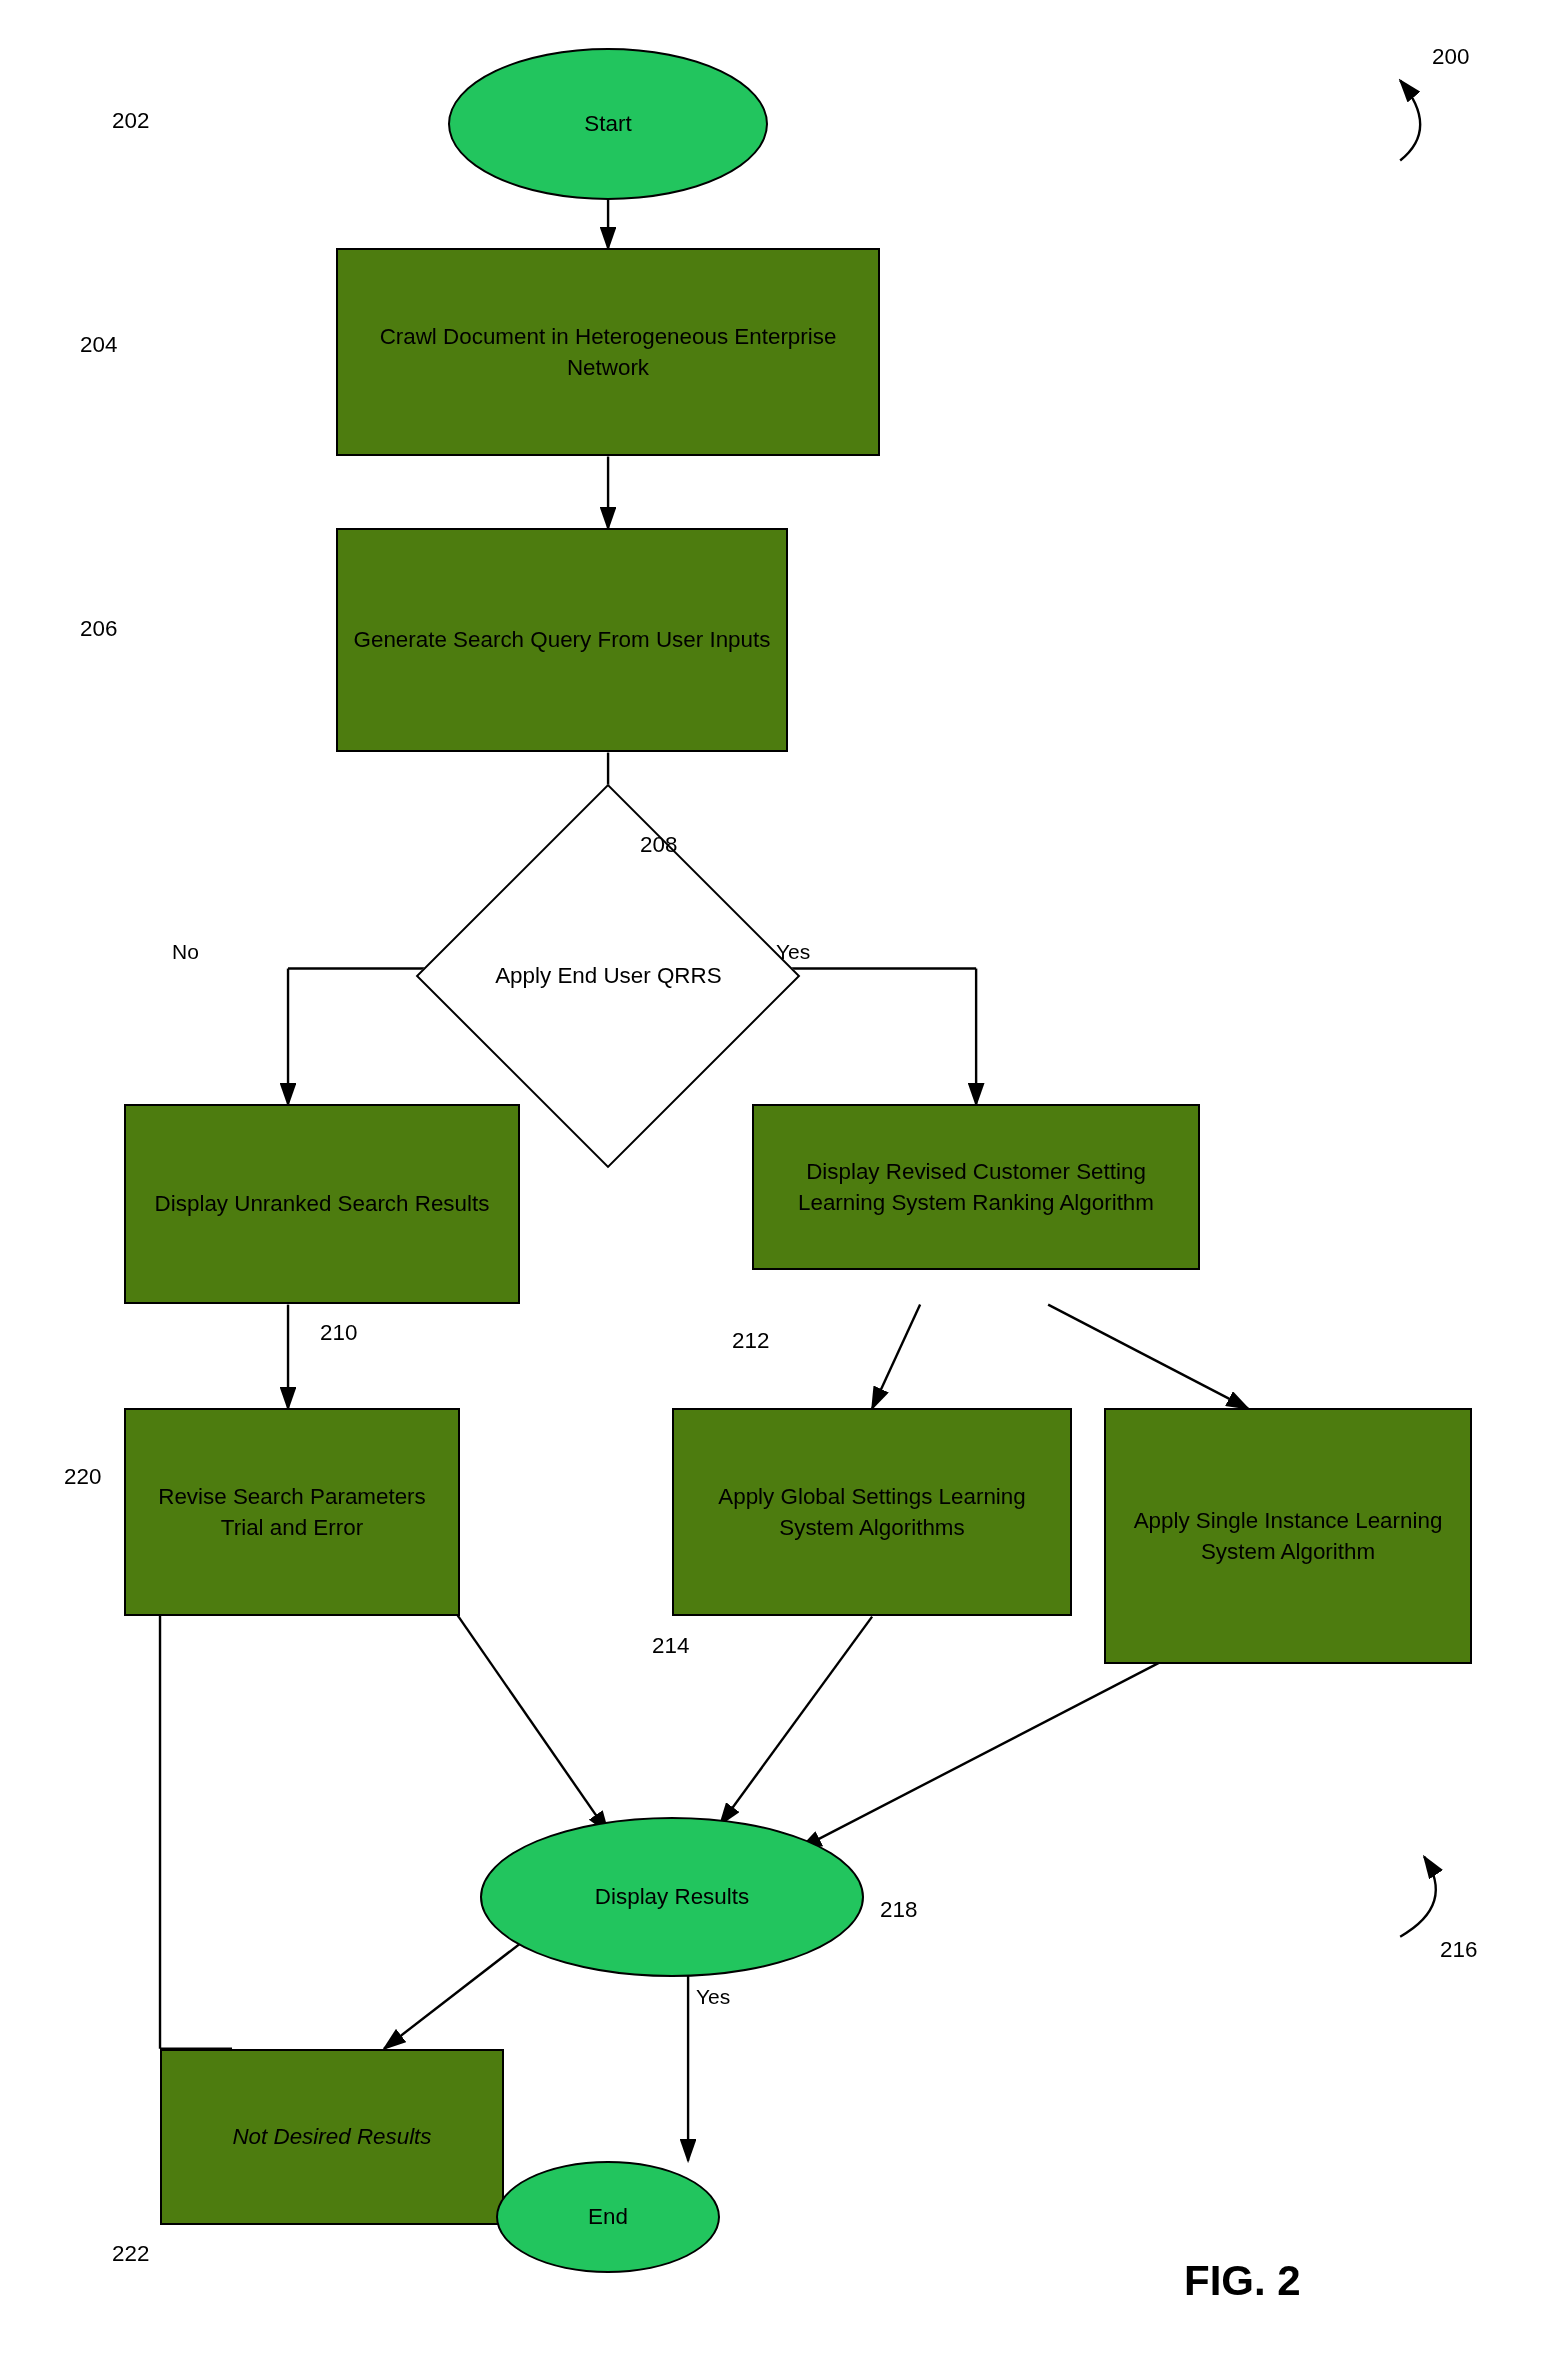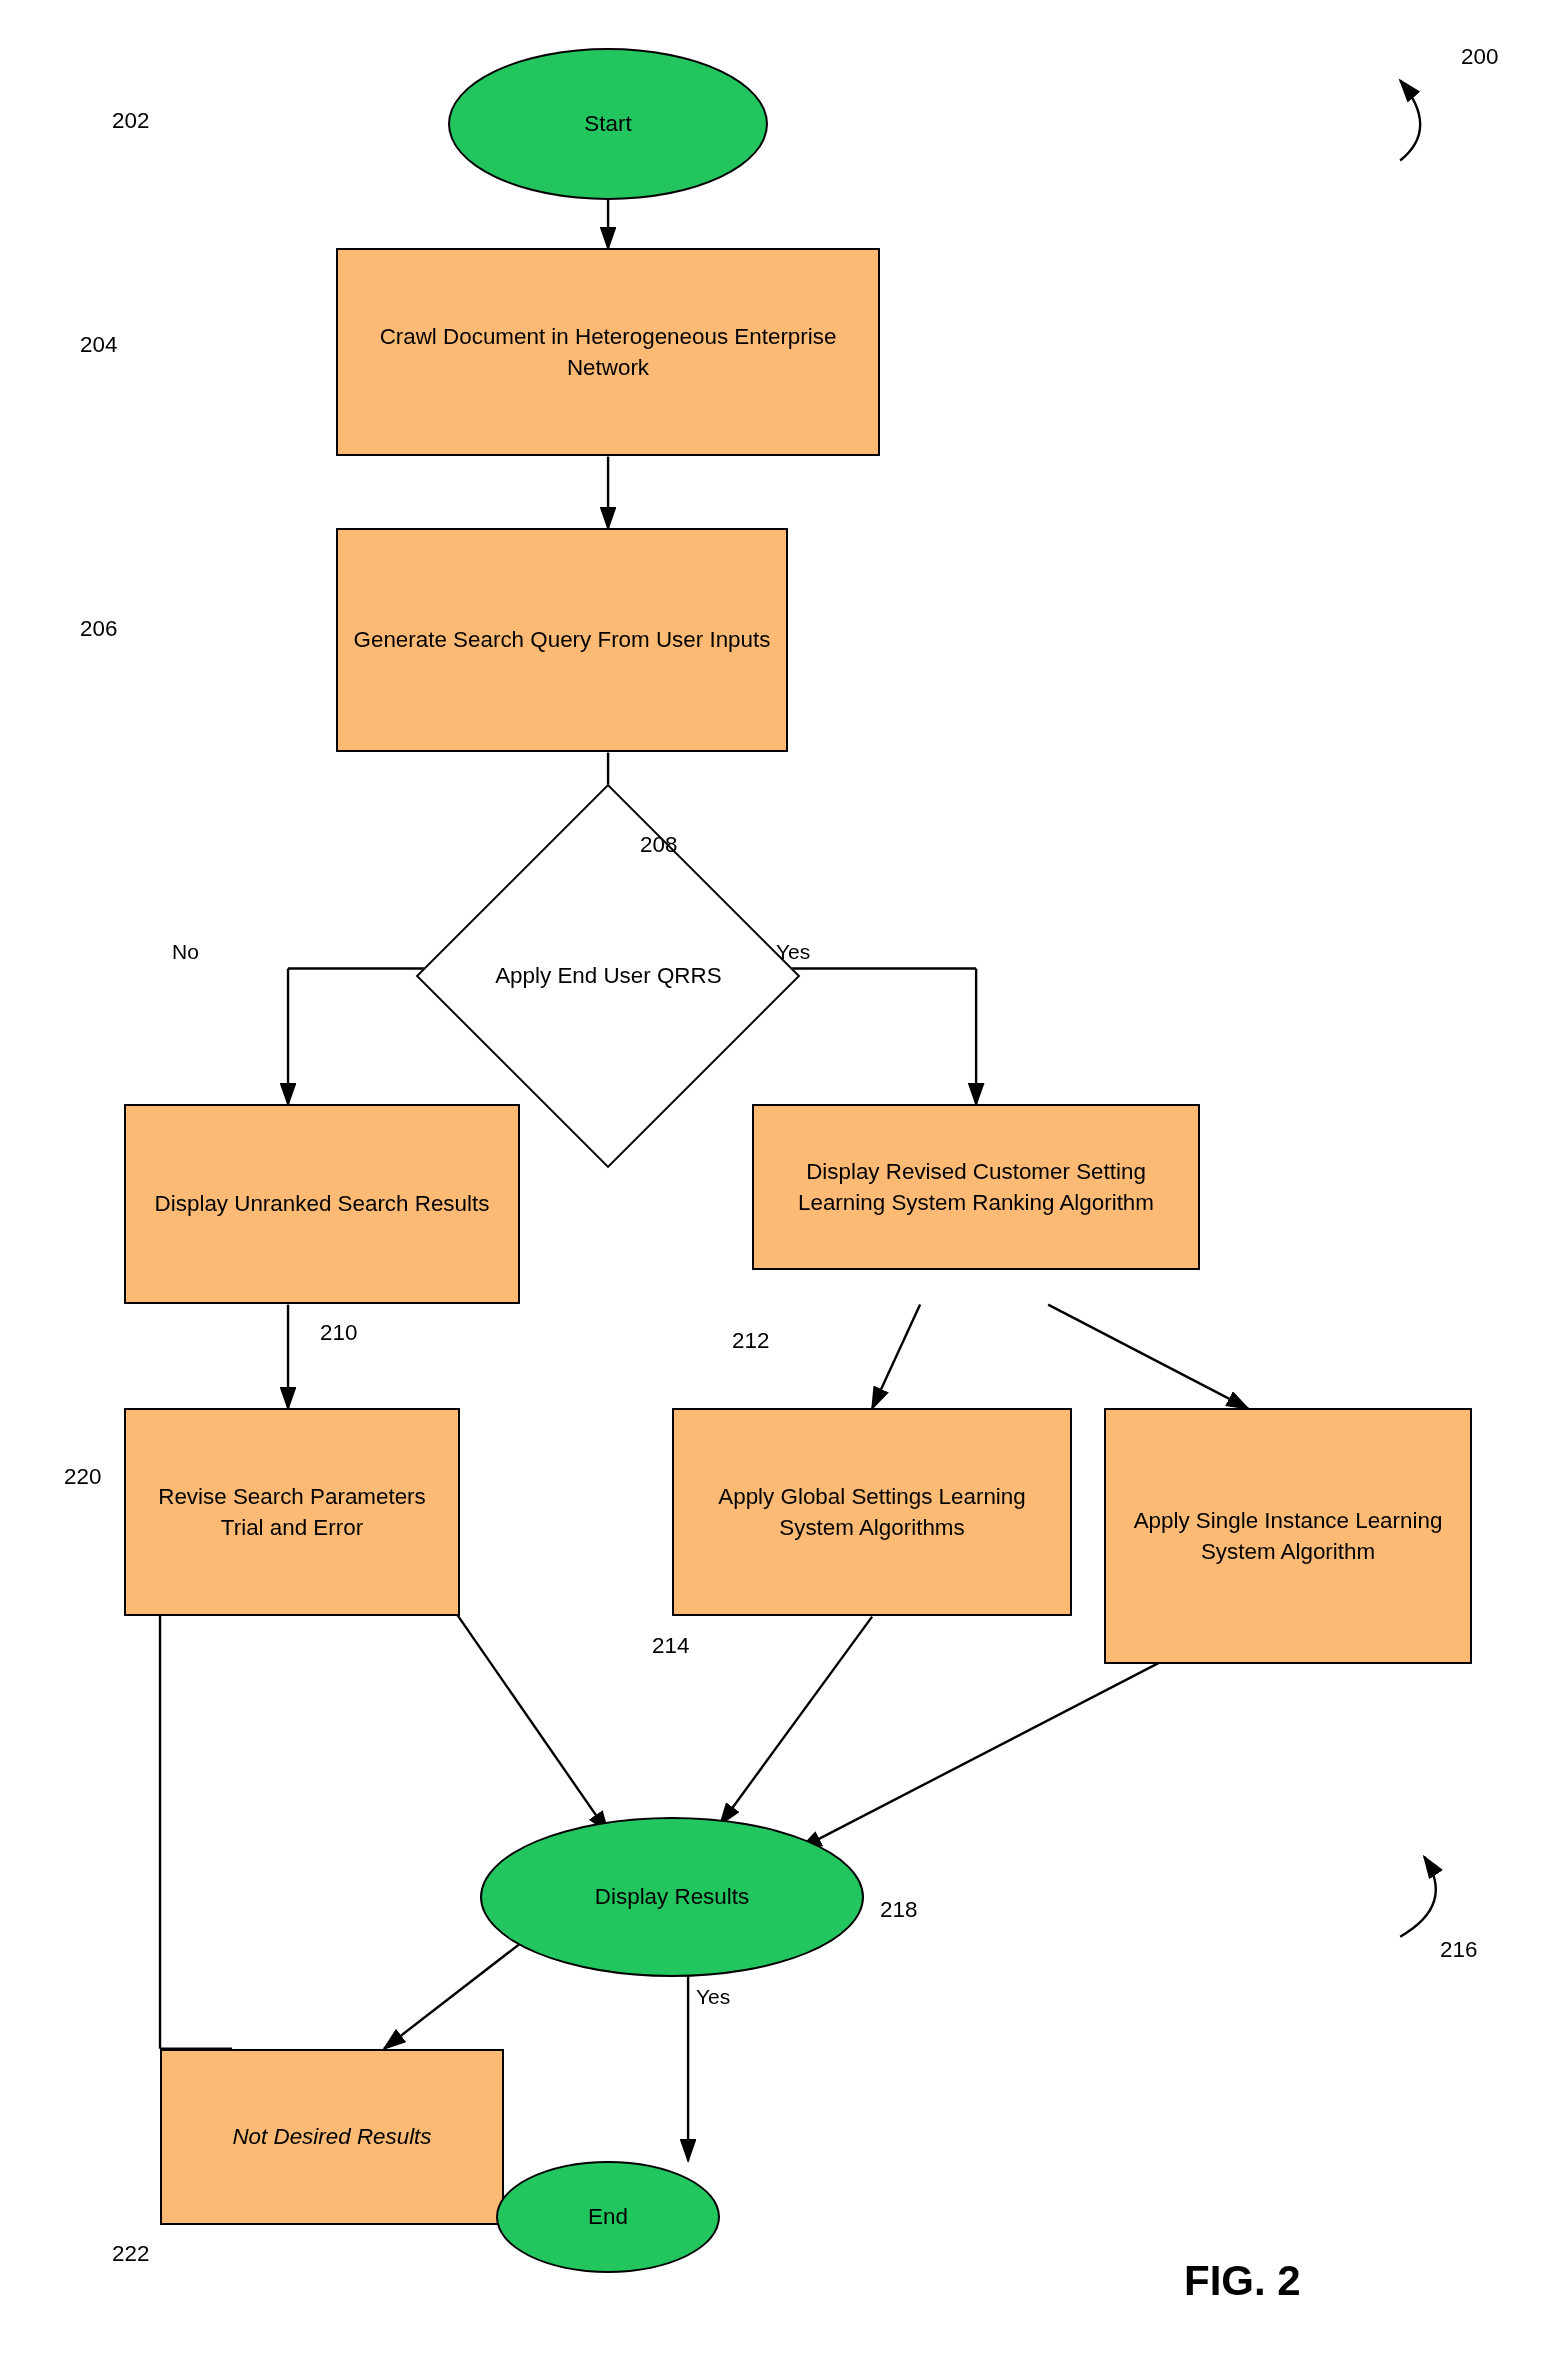--- a/index.html
+++ b/index.html
@@ -24,21 +24,21 @@
       justify-content: center;
       text-align: center;
     }
     .ellipse {
       border-radius: 50%;
       border: 2.4px solid #000;
       background: #22c55e;
     }
     .rectangle {
       border: 2.4px solid #000;
-      background: #fdba74;
+      background: #4d7c0f;
     }
     .diamond {
       background: #fff;
       transform: rotate(45deg);
       border: 2.4px solid #000;
     }
     .diamond-text {
       transform: rotate(-45deg);
       font-size: 22.4px;
       line-height: 1.3;
@@ -126,21 +126,21 @@
     <path d="M 1750 2420 Q 1820 2380 1780 2320" stroke="#000" stroke-width="3" fill="none" marker-end="url(#arrowhead)"></path>
 
   </svg>
 
   <div class="shape ellipse" style="left:448px; top:48px; width:320px; height:152px;">
     <span class="shape-text">Start</span>
   </div>
 
   <div class="ref-label" style="left:112px; top:108px;">202</div>
 
-  <div class="ref-label" style="left:1432px; top:44px;margin-left:29px;">200</div>
+  <div class="ref-label" style="left:1432px; top:44px;">200</div>
 
   <div class="shape rectangle" style="left:336px; top:248px; width:544px; height:208px;">
     <span class="shape-text">Crawl Document in Heterogeneous Enterprise Network</span>
   </div>
 
   <div class="ref-label" style="left:80px; top:332px;">204</div>
 
   <div class="shape rectangle" style="left:336px; top:528px; width:452px; height:224px;">
     <span class="shape-text">Generate Search Query From User Inputs</span>
   </div>

